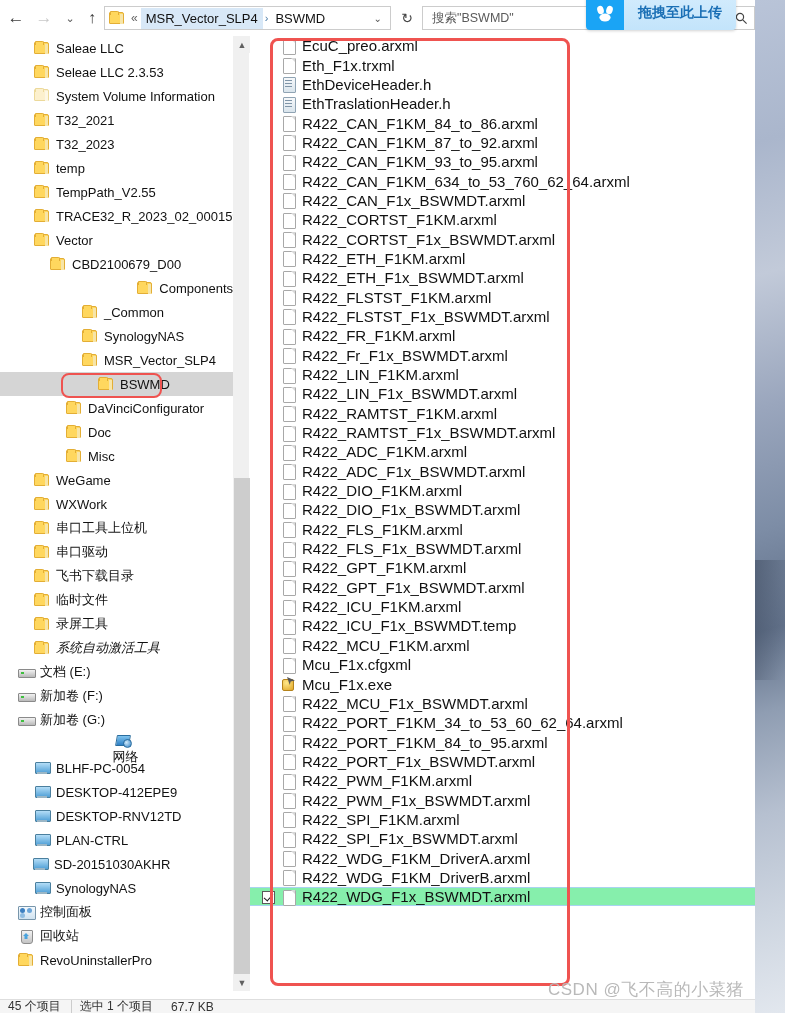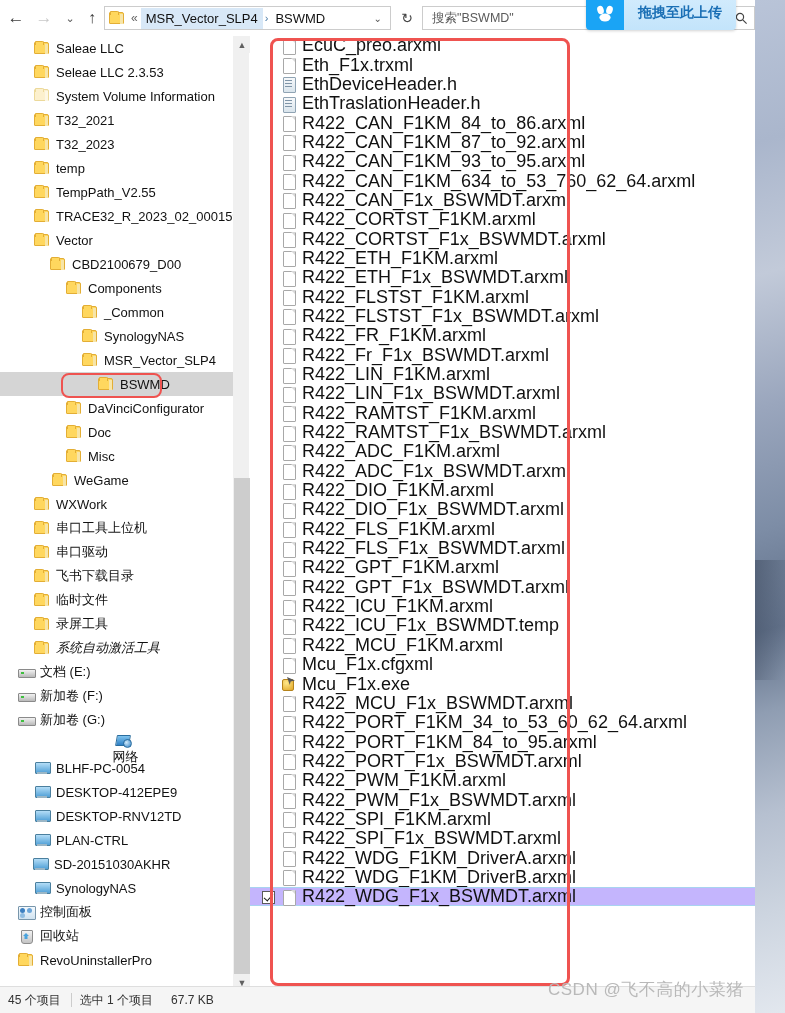--- a/index.html
+++ b/index.html
@@ -267,28 +267,28 @@
   
   .file-pane {
     position: absolute; left: 250px; top: 36px;
     width: 505px; height: 955px;
     background: #ffffff;
     overflow: hidden;
   }
   .file-row {
     height: 19.35px;
     display: flex; align-items: center;
-    font-size: 18px;
+    font-size: 15px;
     color: #111111;
     white-space: nowrap;
     padding-left: 32px;
     position: relative;
   }
   .file-row.selected {
-    background: #c4b5fd;
+    background: #86efac;
     border-top: 1px solid #a8d3f0;
     border-bottom: 1px solid #a8d3f0;
   }
   .file-check {
     position: absolute; left: 12px; top: 3px;
     width: 13px; height: 13px;
     border: 1px solid #5a5a5a;
     background: #ffffff;
     display: none;
   }
@@ -356,21 +356,21 @@
     border: 3px solid #ef5350;
     border-radius: 8px;
     pointer-events: none;
   }
   .annot-filelist { left: 270px; top: 38px; width: 300px; height: 948px; }
   .annot-bswmd    { left: 61px;  top: 373px; width: 101px; height: 25px; border-width: 2.5px; }
 
   
   .statusbar {
     position: absolute; left: 0; bottom: 0;
-    width: 755px; height: 27px;
+    width: 755px; height: 14px;
     background: #f5f5f5;
     border-top: 1px solid #dedede;
     display: flex; align-items: center;
     font-size: 12px; color: #333333;
     overflow: hidden;
   }
   .status-seg { padding: 0 10px 0 8px; white-space: nowrap; }
   .status-div { width: 1px; height: 14px; background: #cccccc; }
 
   
@@ -487,69 +487,69 @@
           <span class="folder-shape"></span>
         </span>
         <span>Vector</span>
       </div>
       <div class="tree-item" style="padding-left: 50px;">
         <span class="ticon folder">
           <span class="folder-shape"></span>
         </span>
         <span>CBD2100679_D00</span>
       </div>
+      <div class="tree-item" style="padding-left: 66px; justify-content: flex-end;">
+        <span class="ticon folder">
+          <span class="folder-shape"></span>
+        </span>
+        <span>Components</span>
+      </div>
+      <div class="tree-item" style="padding-left: 82px;">
+        <span class="ticon folder">
+          <span class="folder-shape"></span>
+        </span>
+        <span>_Common</span>
+      </div>
+      <div class="tree-item" style="padding-left: 82px;">
+        <span class="ticon folder">
+          <span class="folder-shape"></span>
+        </span>
+        <span>SynologyNAS</span>
+      </div>
+      <div class="tree-item" style="padding-left: 82px;">
+        <span class="ticon folder">
+          <span class="folder-shape"></span>
+        </span>
+        <span>MSR_Vector_SLP4</span>
+      </div>
+      <div class="tree-item selected" style="padding-left: 98px;">
+        <span class="ticon folder">
+          <span class="folder-shape"></span>
+        </span>
+        <span>BSWMD</span>
+      </div>
       <div class="tree-item" style="padding-left: 66px;">
         <span class="ticon folder">
           <span class="folder-shape"></span>
         </span>
-        <span>Components</span>
-      </div>
-      <div class="tree-item" style="padding-left: 82px;">
-        <span class="ticon folder">
-          <span class="folder-shape"></span>
-        </span>
-        <span>_Common</span>
-      </div>
-      <div class="tree-item" style="padding-left: 82px;">
-        <span class="ticon folder">
-          <span class="folder-shape"></span>
-        </span>
-        <span>SynologyNAS</span>
-      </div>
-      <div class="tree-item" style="padding-left: 82px;">
-        <span class="ticon folder">
-          <span class="folder-shape"></span>
-        </span>
-        <span>MSR_Vector_SLP4</span>
-      </div>
-      <div class="tree-item selected" style="padding-left: 98px;">
-        <span class="ticon folder">
-          <span class="folder-shape"></span>
-        </span>
-        <span>BSWMD</span>
+        <span>DaVinciConfigurator</span>
       </div>
       <div class="tree-item" style="padding-left: 66px;">
         <span class="ticon folder">
           <span class="folder-shape"></span>
         </span>
-        <span>DaVinciConfigurator</span>
+        <span>Doc</span>
       </div>
       <div class="tree-item" style="padding-left: 66px;">
         <span class="ticon folder">
           <span class="folder-shape"></span>
         </span>
-        <span>Doc</span>
-      </div>
-      <div class="tree-item" style="padding-left: 66px;">
-        <span class="ticon folder">
-          <span class="folder-shape"></span>
-        </span>
         <span>Misc</span>
       </div>
-      <div class="tree-item" style="padding-left: 52px; align-items: center;">
+      <div class="tree-item" style="padding-left: 34px; align-items: center;">
         <span class="ticon folder">
           <span class="folder-shape"></span>
         </span>
         <span>WeGame</span>
       </div>
       <div class="tree-item" style="padding-left: 34px;">
         <span class="ticon folder">
           <span class="folder-shape"></span>
         </span>
         <span>WXWork</span>

